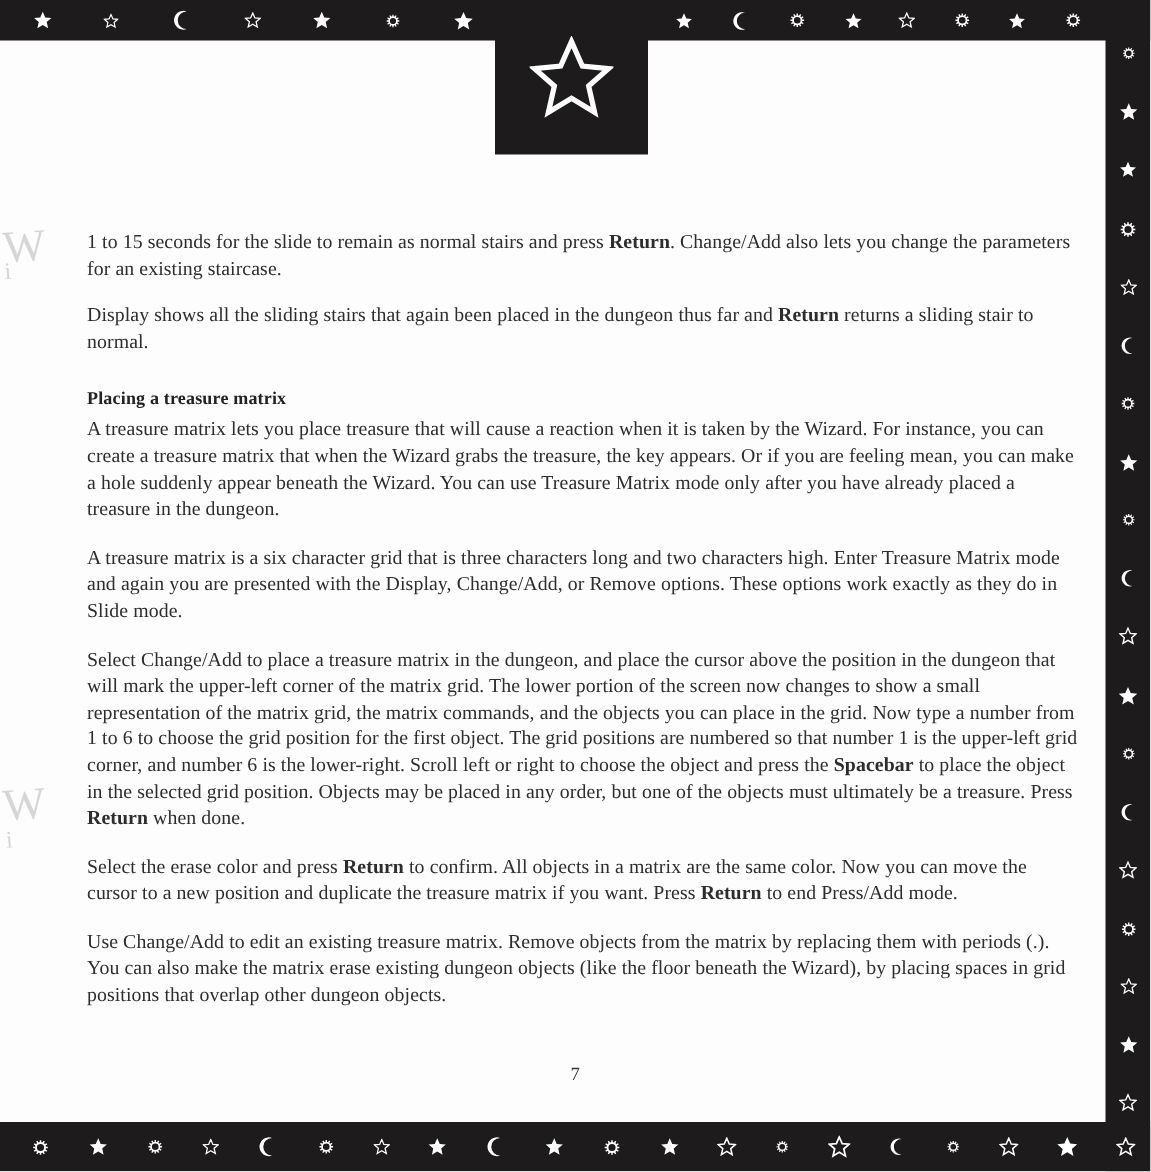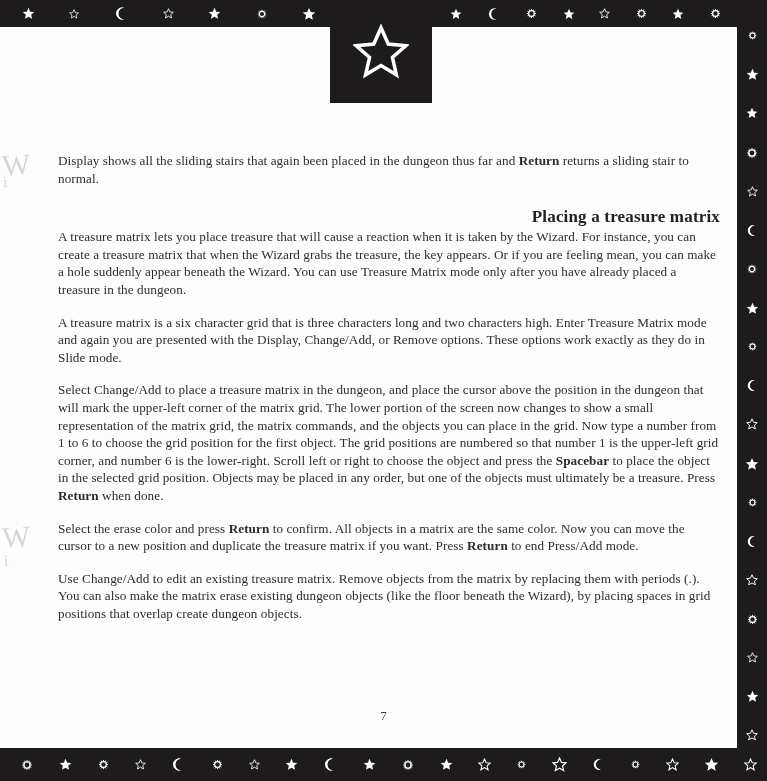--- a/index.html
+++ b/index.html
@@ -90,27 +90,26 @@
   .content p {
     margin: 0 0 15px 0;
     font-size: 13.2px;
     line-height: 17.6px;
     text-align: left;
     letter-spacing: 0.005em;
     color: #2e2c2d;
   }
   .content p.tight { margin-bottom: 14px; }
   .content h2 {
-    font-size: 17px;
+    font-size: 12px;
     font-weight: bold;
     margin: 20px 0 2px 0;
     line-height: 19px;
     letter-spacing: 0.01em;
     color: #232122;
-    text-align: right;
   }
   .content p b { font-weight: bold; }
 
   .page-number {
     position: absolute;
     left: 0;
     top: 709px;
     width: 767px;
     text-align: center;
     font-size: 12.5px;
@@ -623,26 +622,27 @@
         </svg>
       </span>
     </div>
 
   <div class="bleed bleed-1">W</div>
   <div class="bleed bleed-2">i</div>
   <div class="bleed bleed-3">W</div>
   <div class="bleed bleed-4">i</div>
 
   <div class="content">
+    <p class="tight"><span>1 to 15  seconds for the slide to remain as normal stairs and press </span><b>Return</b><span>.  Change/Add also lets you change the parameters for an existing staircase.</span></p>
     <p><span>Display shows all the sliding stairs that again been placed in the dungeon thus far and </span><b>Return</b><span>  returns a sliding stair to normal.</span></p>
 
     <h2>Placing a treasure matrix</h2>
 
     <p><span>A treasure matrix lets you place treasure that will cause a reaction when it is taken by the Wizard. For instance, you can create a treasure matrix that when the Wizard grabs the treasure, the key appears. Or if you are feeling mean, you can make a hole suddenly appear beneath the Wizard. You can use Treasure Matrix mode only after you have already placed a treasure in the dungeon.</span></p>
     <p><span>A treasure matrix is a six character grid that is three characters long and two characters high.  Enter Treasure Matrix mode and again you are presented with the Display, Change/Add, or Remove options. These options work exactly as they do in Slide mode.</span></p>
     <p><span>Select Change/Add to place a treasure matrix in the dungeon, and place the cursor above the position in the dungeon that will mark the upper-left corner of the matrix grid.  The lower portion of the screen now changes to show a small representation of the matrix grid, the matrix commands, and the objects you can place in the grid.  Now type a number from 1 to 6 to choose the grid position for the first object.  The grid positions are numbered so that number 1 is the upper-left grid corner, and number 6 is the lower-right.  Scroll left or right to choose the object and press the </span><b>Spacebar</b><span> to place the object in the selected grid position. Objects may be placed in any order, but one of the objects must ultimately be a treasure.  Press </span><b>Return</b><span> when done.</span></p>
     <p><span>Select the erase color and press </span><b>Return</b><span> to confirm.  All objects in a matrix are the same color. Now you can move the cursor to a new position and duplicate the treasure matrix if you want.  Press </span><b>Return</b><span> to end Press/Add mode.</span></p>
-    <p><span>Use Change/Add to edit an existing treasure matrix.  Remove objects from the matrix by replacing them with periods (.).  You can also make the matrix erase existing dungeon objects (like the floor beneath the Wizard), by placing spaces in grid positions that overlap create dungeon objects.</span></p>
+    <p><span>Use Change/Add to edit an existing treasure matrix.  Remove objects from the matrix by replacing them with periods (.).  You can also make the matrix erase existing dungeon objects (like the floor beneath the Wizard), by placing spaces in grid positions that overlap other dungeon objects.</span></p>
   </div>
 
   <div class="page-number">7</div>
 
 </div>
 
 </body></html>

